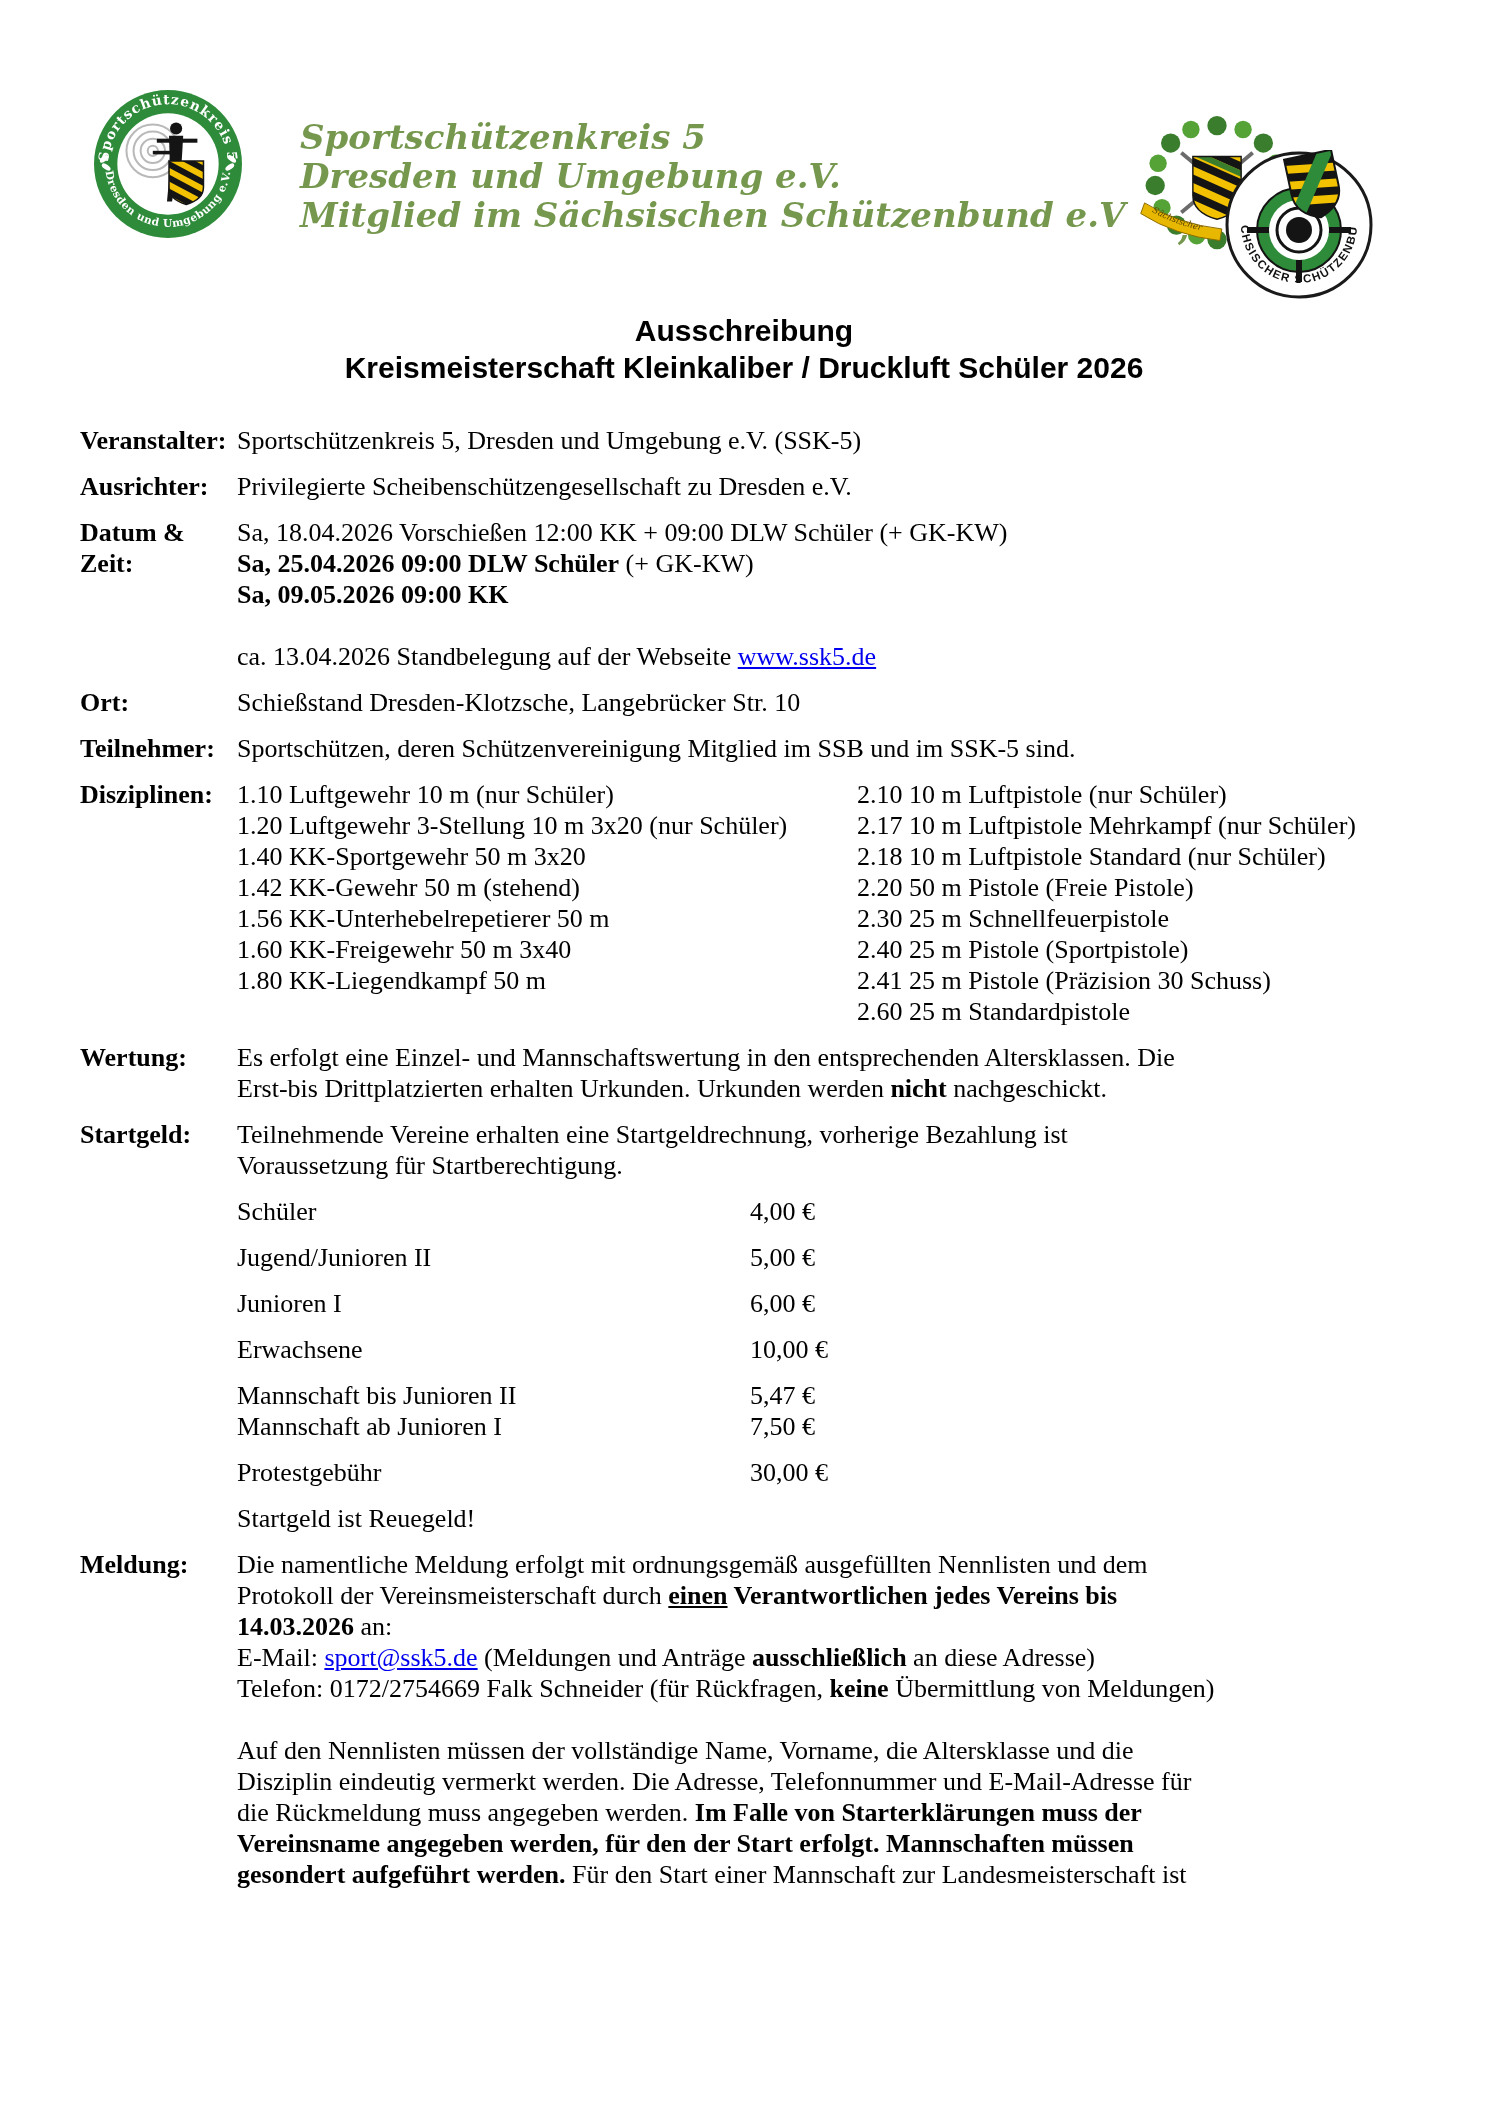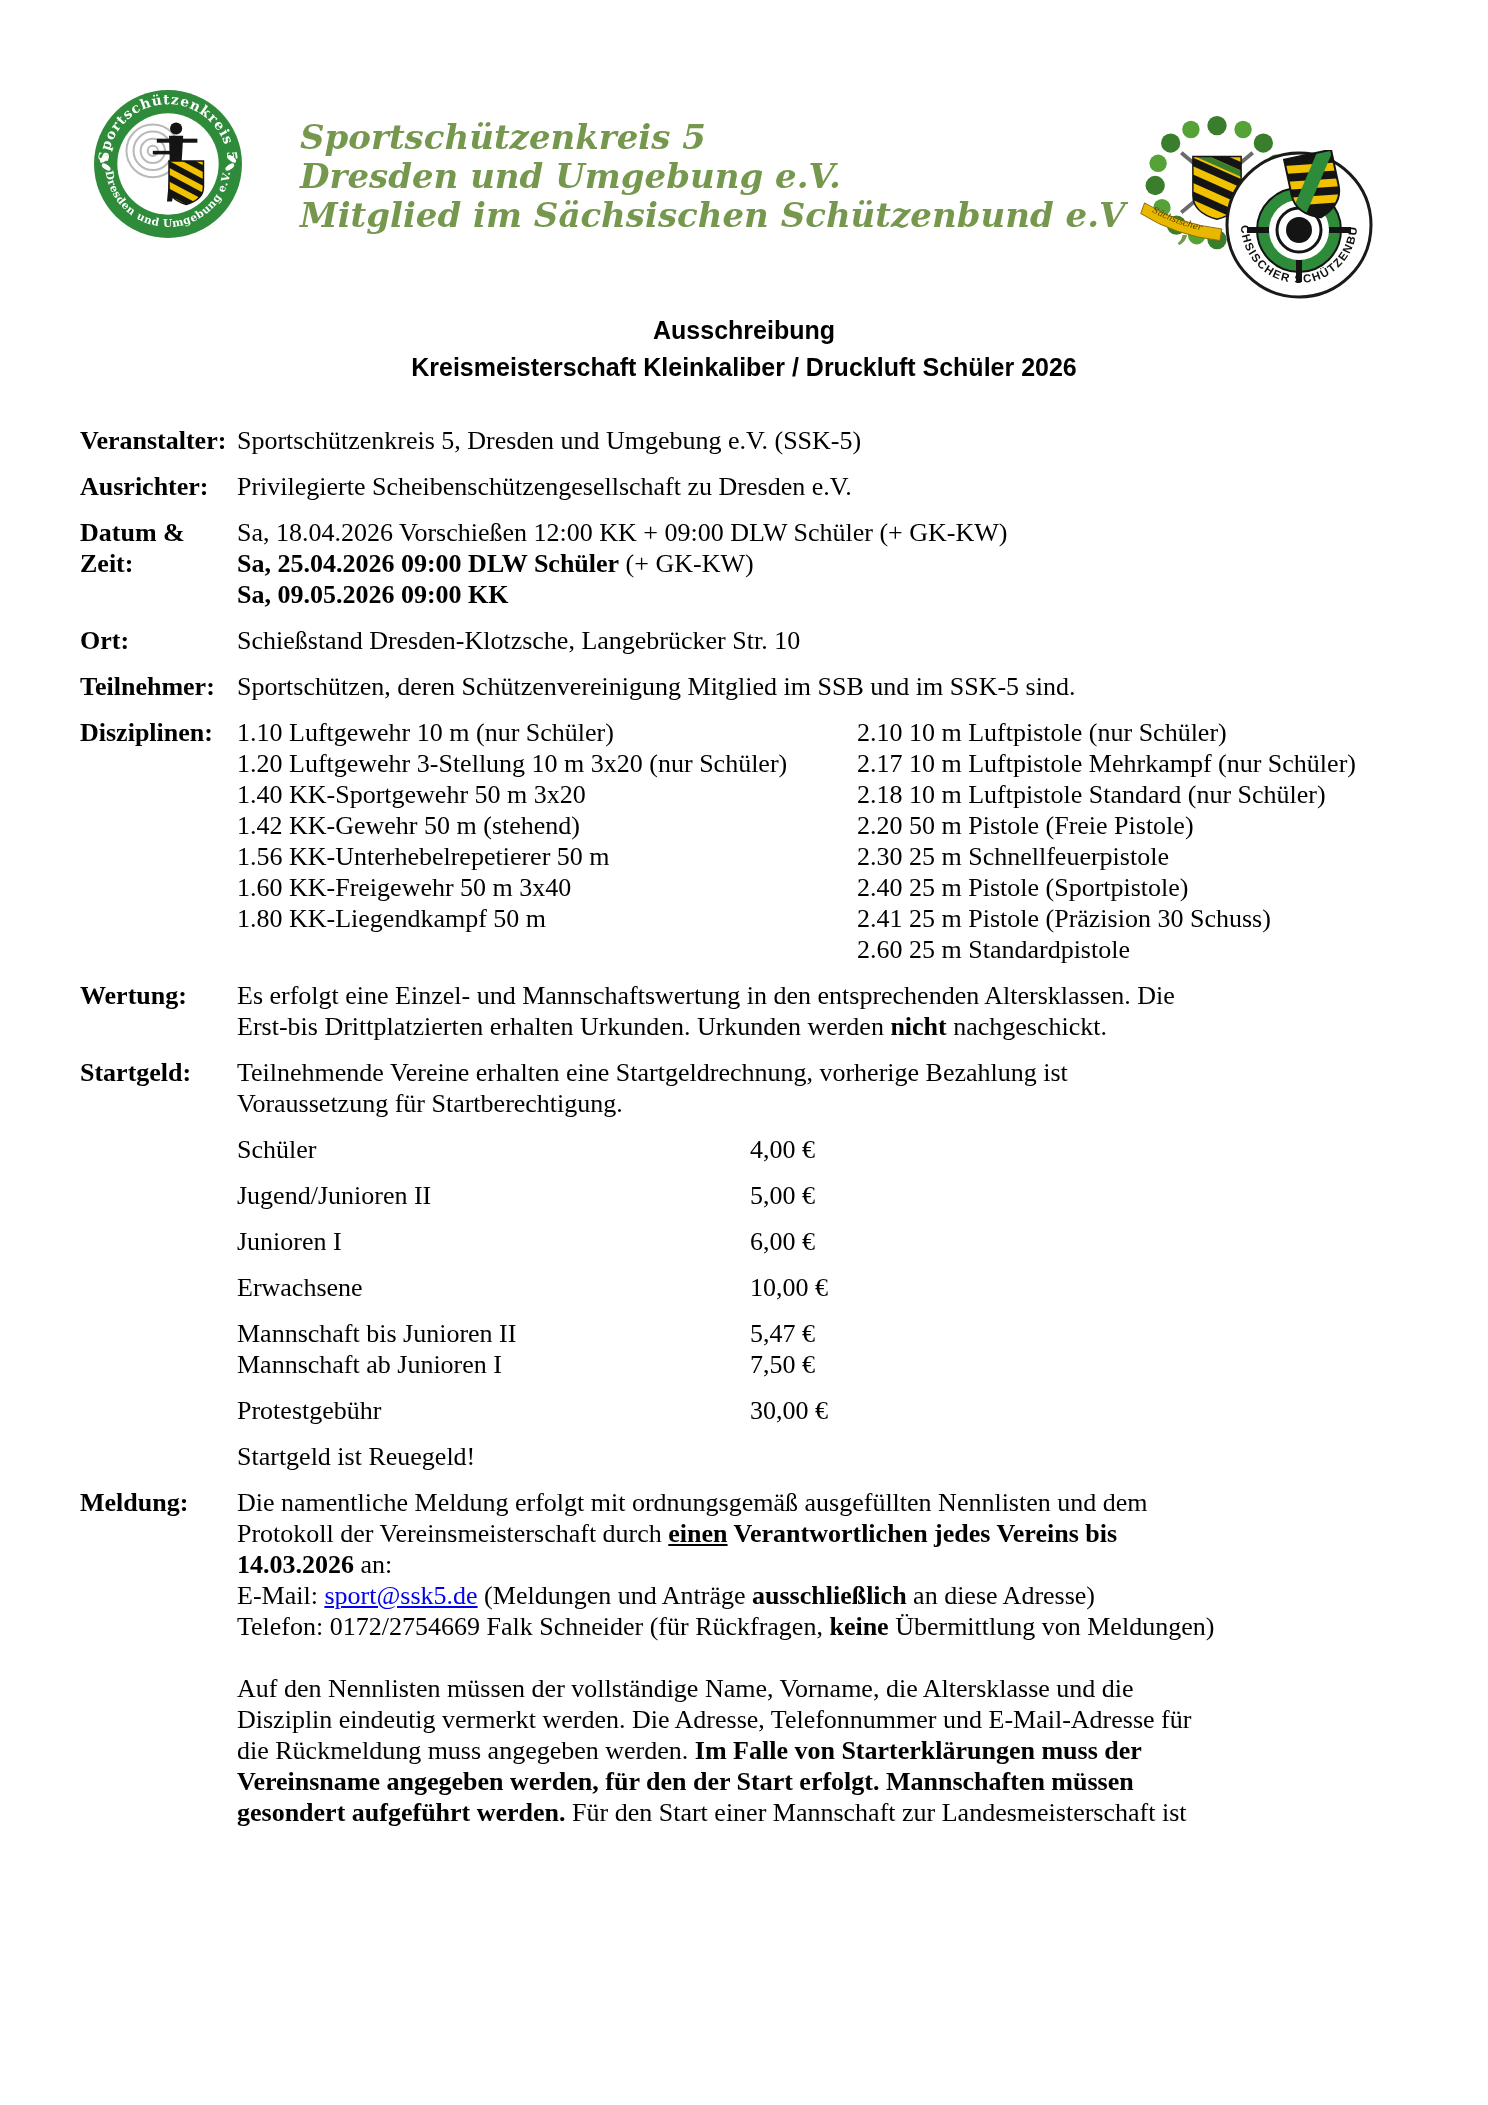--- a/index.html
+++ b/index.html
@@ -10,21 +10,21 @@
   .masthead{position:absolute;left:0;top:0;width:1488px;height:300px;}
   .badge{position:absolute;left:92px;top:88px;width:152px;height:152px;}
   .org{position:absolute;left:300px;top:118px;font-family:"DejaVu Serif",serif;font-style:italic;
        font-weight:bold;font-size:34px;line-height:39px;color:var(--accent-green,#76984e);white-space:nowrap;}
   .stray{position:absolute;left:1178px;top:210px;color:var(--accent-green,#76984e);
          font:bold italic 32px "DejaVu Serif",serif;}
   .logo-wreath{position:absolute;left:1133px;top:116px;width:168px;height:140px;}
   .logo-ssb{position:absolute;left:1224px;top:150px;width:150px;height:150px;}
   
   .title{position:absolute;left:0;top:312px;width:1488px;text-align:center;
-         font-family:"Liberation Sans",sans-serif;font-weight:bold;font-size:25px;line-height:37px;color:#000;}
+         font-family:"Liberation Sans",sans-serif;font-weight:bold;font-size:30px;line-height:37px;color:#000;}
   
   .docbody{position:absolute;left:80px;top:425px;width:1340px;}
   .row{display:flex;align-items:flex-start;margin-bottom:15px;}
   .lbl{flex:0 0 157px;font-weight:bold;}
   .ct{flex:1 1 auto;min-width:0;}
   .b{font-weight:bold;}
   .bu{font-weight:bold;text-decoration:underline;}
   a.doclink{color:var(--link-blue,#0000ee);text-decoration:underline;cursor:pointer;}
   .gap-top{margin-top:31px;}
   
@@ -209,20 +209,21 @@
       <div class="lbl">Ausrichter:</div>
       <div class="ct">Privilegierte Scheibenschützengesellschaft zu Dresden e.V.</div>
     </div>
 
     <div class="row">
       <div class="lbl">Datum &amp; Zeit:</div>
       <div class="ct">
         <div>Sa, 18.04.2026 Vorschießen 12:00 KK + 09:00 DLW Schüler (+ GK-KW)</div>
         <div><span class="b">Sa, 25.04.2026 09:00 DLW Schüler</span><span> (+ GK-KW)</span></div>
         <div class="b">Sa, 09.05.2026 09:00 KK</div>
+        <div class="gap-top"><span>ca. 13.04.2026 Standbelegung auf der Webseite </span><a class="doclink" href="#">www.ssk5.de</a></div>
       </div>
     </div>
 
     <div class="row">
       <div class="lbl">Ort:</div>
       <div class="ct">Schießstand Dresden-Klotzsche, Langebrücker Str. 10</div>
     </div>
 
     <div class="row">
       <div class="lbl">Teilnehmer:</div>

